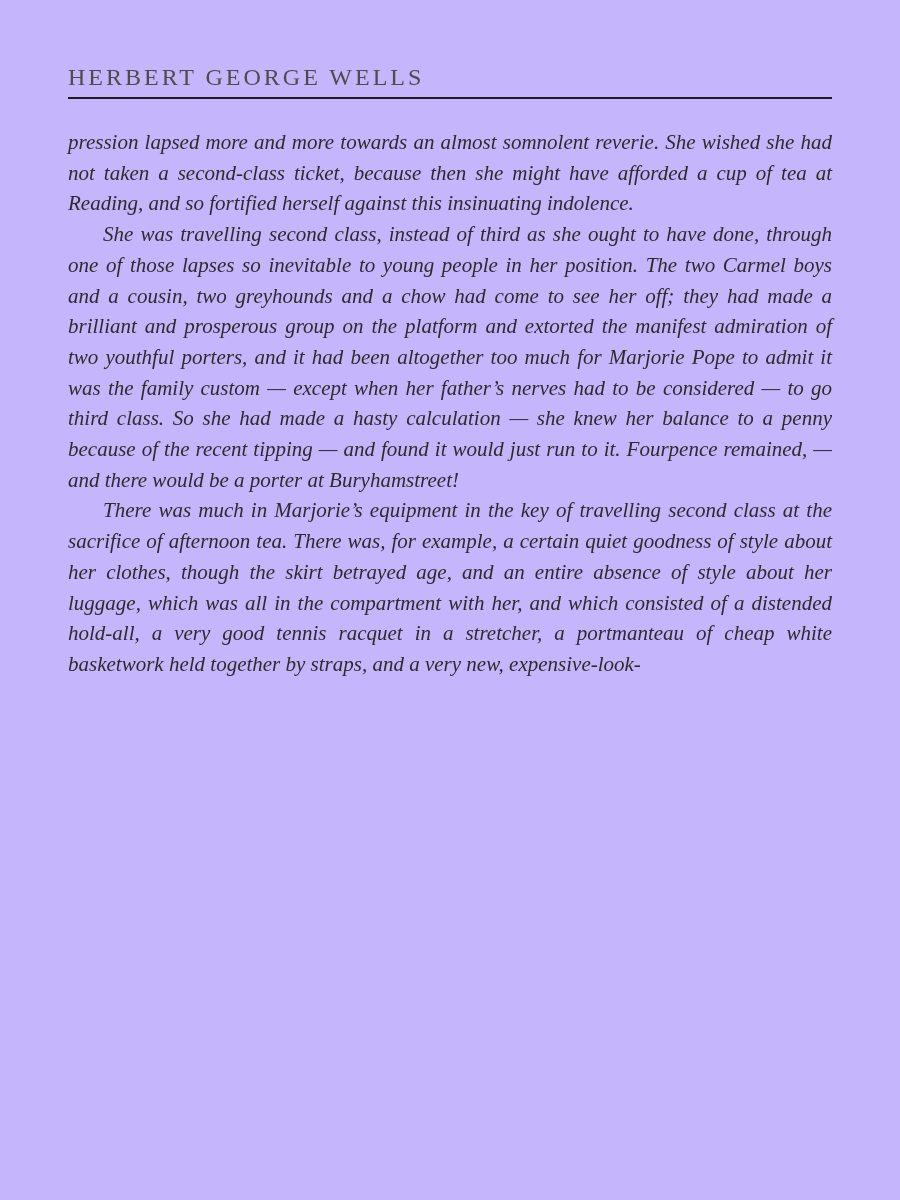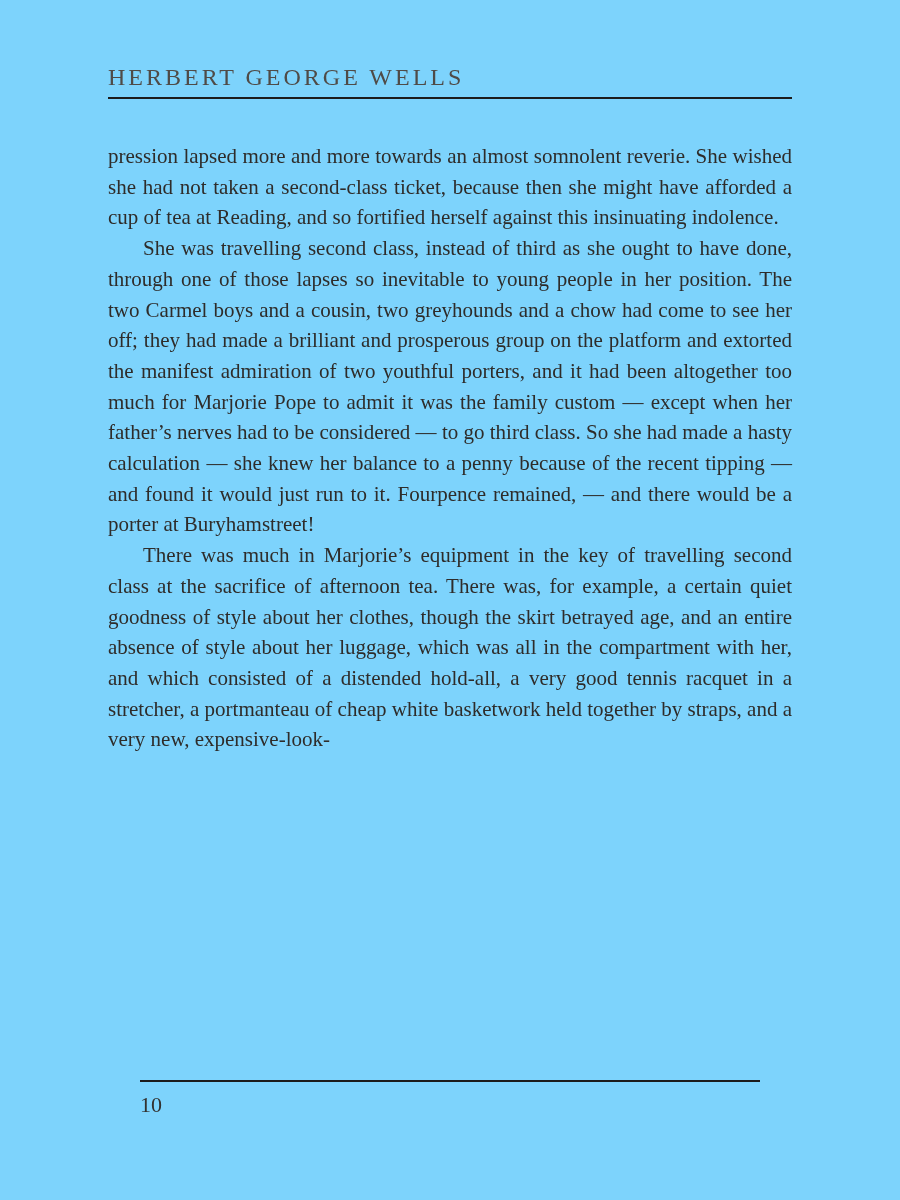--- a/index.html
+++ b/index.html
@@ -9,41 +9,42 @@
     height: 1200px;
     background: #ffffff;
     font-family: "Liberation Serif", "DejaVu Serif", serif;
     overflow: hidden;
   }
   .page {
     position: relative;
     width: 900px;
     height: 1200px;
     box-sizing: border-box;
-    padding: 0 108px;
-    background: #7dd3fc;
+    padding: 0 68px;
+    background: #c4b5fd;
     color: #2b2b2b;
   }
   header.running-header {
     padding-top: 64px;
   }
   .author {
     font-size: 24px;
     letter-spacing: 3px;
     color: #4f4b47;
     font-weight: normal;
     padding-bottom: 6px;
   }
   .header-rule {
     border: none;
     border-top: 2px solid #1c1c1c;
     margin: 0;
   }
   main.page-body {
-    margin-top: 42px;
+    margin-top: 28px;
+    font-style: italic;
   }
   main.page-body p {
     margin: 0;
     font-size: 21px;
     line-height: 30.7px;
     text-align: justify;
     text-indent: 35px;
     color: #2e2c2a;
   }
   main.page-body p.noindent {
@@ -75,18 +76,14 @@
     <div class="author">HERBERT GEORGE WELLS</div>
     <hr class="header-rule">
   </header>
 
   <main class="page-body">
     <p class="noindent">pression lapsed more and more towards an almost somnolent reverie. She wished she had not taken a second-class ticket, because then she might have afforded a cup of tea at Reading, and so fortified herself against this insinuating indolence.</p>
     <p>She was travelling second class, instead of third as she ought to have done, through one of those lapses so inevitable to young people in her position. The two Carmel boys and a cousin, two greyhounds and a chow had come to see her off; they had made a brilliant and prosperous group on the platform and extorted the manifest admiration of two youthful porters, and it had been altogether too much for Marjorie Pope to admit it was the family custom — except when her father’s nerves had to be considered — to go third class. So she had made a hasty calculation — she knew her balance to a penny because of the recent tipping — and found it would just run to it. Fourpence remained, — and there would be a porter at Buryhamstreet!</p>
     <p>There was much in Marjorie’s equipment in the key of travelling second class at the sacrifice of afternoon tea. There was, for example, a certain quiet goodness of style about her clothes, though the skirt betrayed age, and an entire absence of style about her luggage, which was all in the compartment with her, and which consisted of a distended hold-all, a very good tennis racquet in a stretcher, a portmanteau of cheap white basketwork held together by straps, and a very new, expensive-look-</p>
   </main>
 
-  <footer class="page-footer">
-    <hr class="footer-rule">
-    <div class="pagenum">10</div>
-  </footer>
 
 </div>
 
 </body></html>

